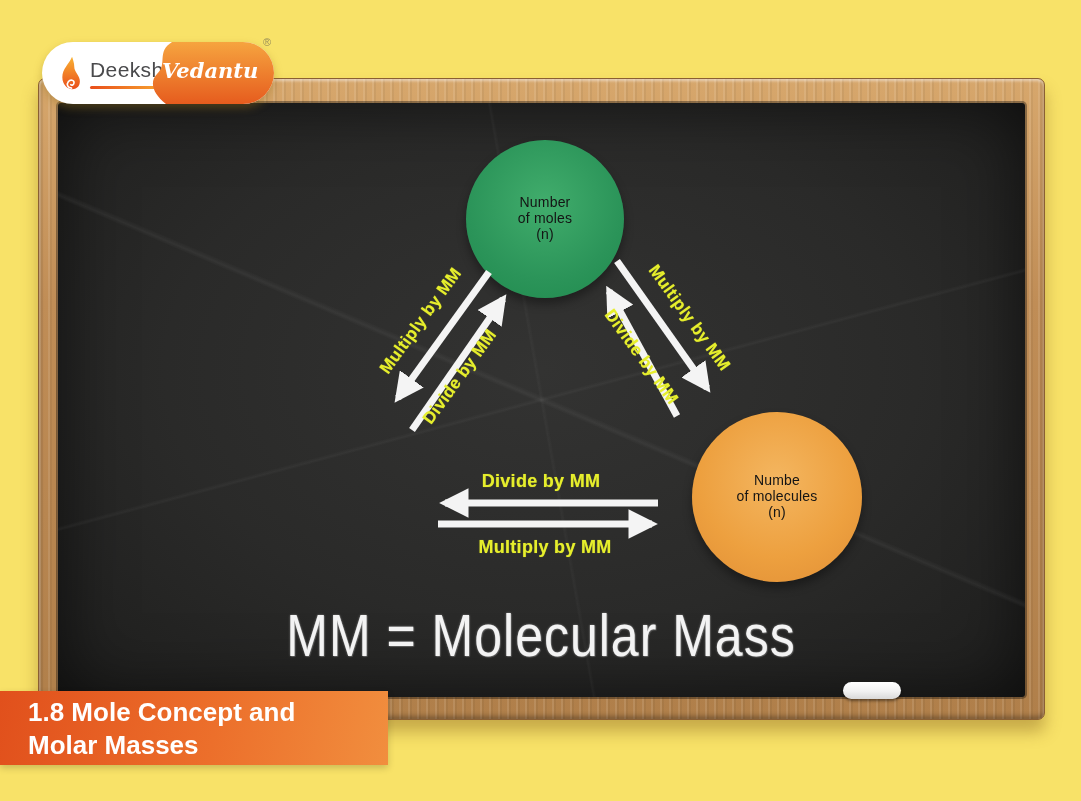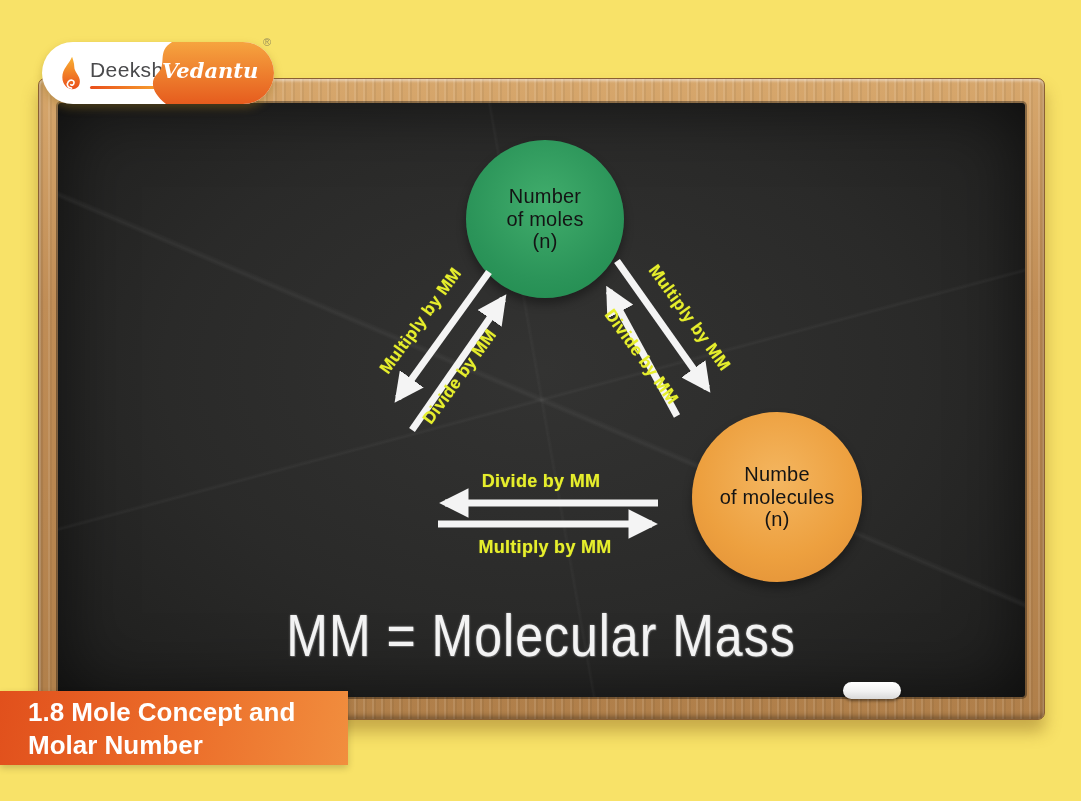--- a/index.html
+++ b/index.html
@@ -39,21 +39,21 @@
   .logo .deeksha{position:absolute;left:48px;top:16px;font-size:21px;color:#4a4a4c;letter-spacing:0.4px;}
   .logo .underline{position:absolute;left:48px;top:44px;width:83px;height:3px;border-radius:2px;
     background:linear-gradient(90deg,#e94e1b,#f9b233);}
   .logo .vendpanel{position:absolute;right:0;top:0;width:130px;height:62px;}
   .logo .vedantu{position:absolute;right:16px;top:16px;width:96px;text-align:center;
     font-family:"DejaVu Serif",serif;font-style:italic;font-weight:bold;font-size:21px;color:#ffffff;}
   .regmark{position:absolute;left:263px;top:36px;font-size:11px;color:#9a8f59;z-index:31;}
 
   
   .node{position:absolute;border-radius:50%;display:flex;align-items:center;justify-content:center;z-index:10;}
-  .node-text{text-align:center;color:#141414;font-size:20px;line-height:1.14;letter-spacing:0.2px;}
+  .node-text{text-align:center;color:#141414;font-size:14px;line-height:1.14;letter-spacing:0.2px;}
   .node-text span{display:block;}
   .node-moles{left:466px;top:140px;width:158px;height:158px;
     background:radial-gradient(circle at 50% 40%, #41ad6c 0%, #2b9459 62%, #1f8a4d 100%);
     box-shadow:0 6px 10px rgba(0,0,0,0.35);}
   .node-mass{left:270px;top:417px;width:162px;height:162px;
     background:radial-gradient(circle at 47% 40%, #5694d0 0%, #3b7abe 60%, #2e6aae 100%);
     box-shadow:0 6px 10px rgba(0,0,0,0.35);}
   .node-molecules{left:692px;top:412px;width:170px;height:170px;
     background:radial-gradient(circle at 50% 40%, #f4b660 0%, #eda03f 58%, #e08e35 100%);
     box-shadow:0 6px 10px rgba(0,0,0,0.35);}
@@ -78,21 +78,21 @@
     text-shadow:0 0 2px rgba(255,255,255,0.45), 1px 1px 0 rgba(255,255,255,0.12);
   }
   .chalk{
     position:absolute;left:843px;top:682px;width:58px;height:17px;border-radius:9px;z-index:11;
     background:linear-gradient(180deg,#ffffff 0%,#f1f1f1 55%,#d9d9d9 100%);
     box-shadow:0 2px 3px rgba(0,0,0,0.45);
   }
 
   
   .banner{
-    position:absolute;left:0;top:691px;width:348px;height:74px;z-index:40;
+    position:absolute;left:0;top:691px;width:388px;height:74px;z-index:40;
     background:linear-gradient(100deg,#e1501c 0%,#ec6f2b 55%,#f18e3e 100%);
     box-shadow:0 3px 7px rgba(0,0,0,0.18);
     color:#ffffff;font-weight:bold;font-size:26px;line-height:33px;
     padding:5px 0 0 28px;box-sizing:border-box;
   }
   .banner div{white-space:nowrap;}
 </style>
 </head>
 <body>
 
@@ -164,16 +164,16 @@
         </linearGradient>
       </defs>
       <path d="M28,0 C12,10 24,22 13,32 C5,40 9,52 22,62 L130,62 L130,0 Z" fill="url(#og)"></path>
     </svg>
     <div class="vedantu">Vedantu</div>
   </div>
   <div class="regmark">®</div>
 
   <div class="banner">
     <div>1.8 Mole Concept and</div>
-    <div>Molar Number</div>
+    <div>Molar Masses</div>
   </div>
 
 </div>
 
 </body></html>

